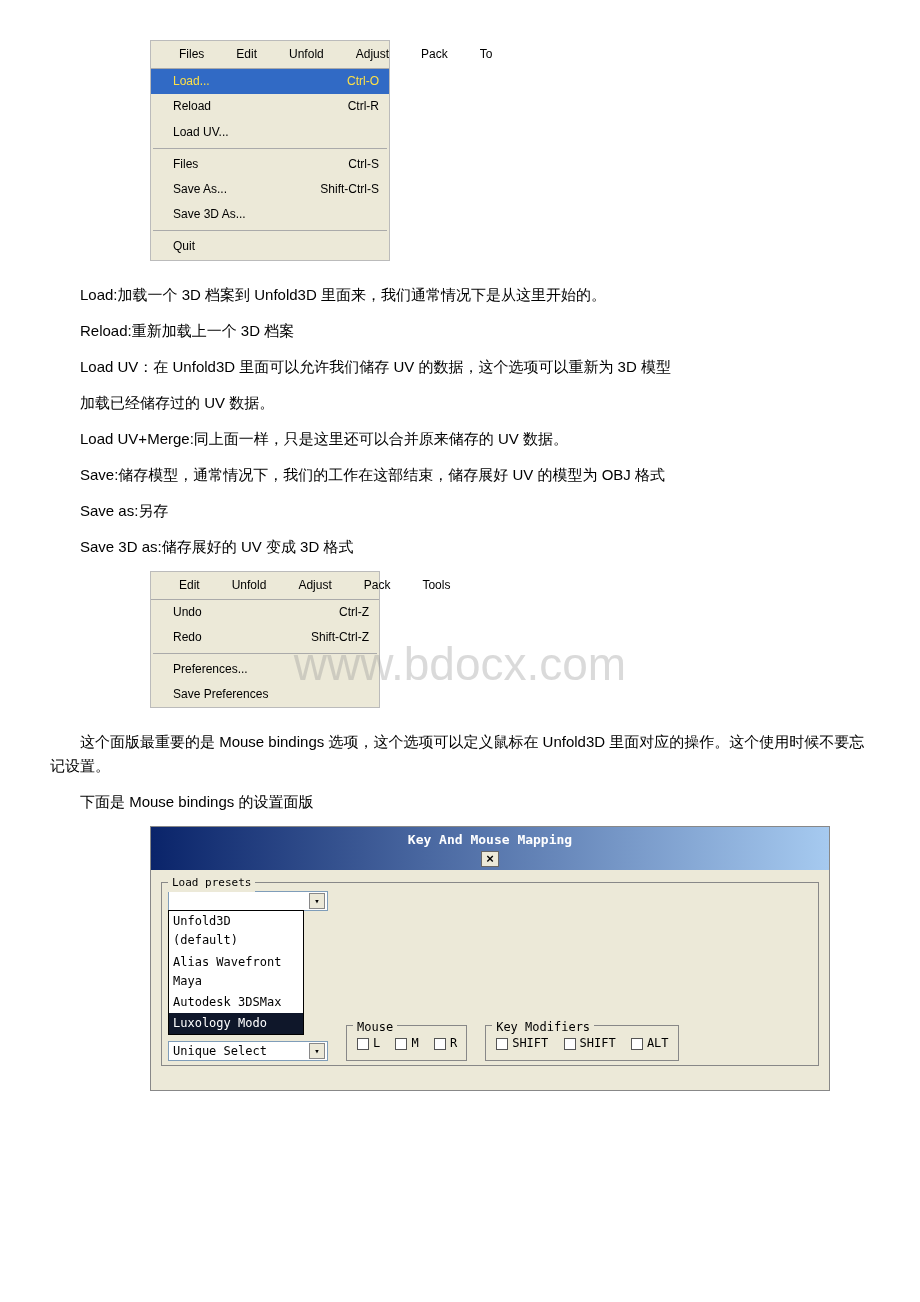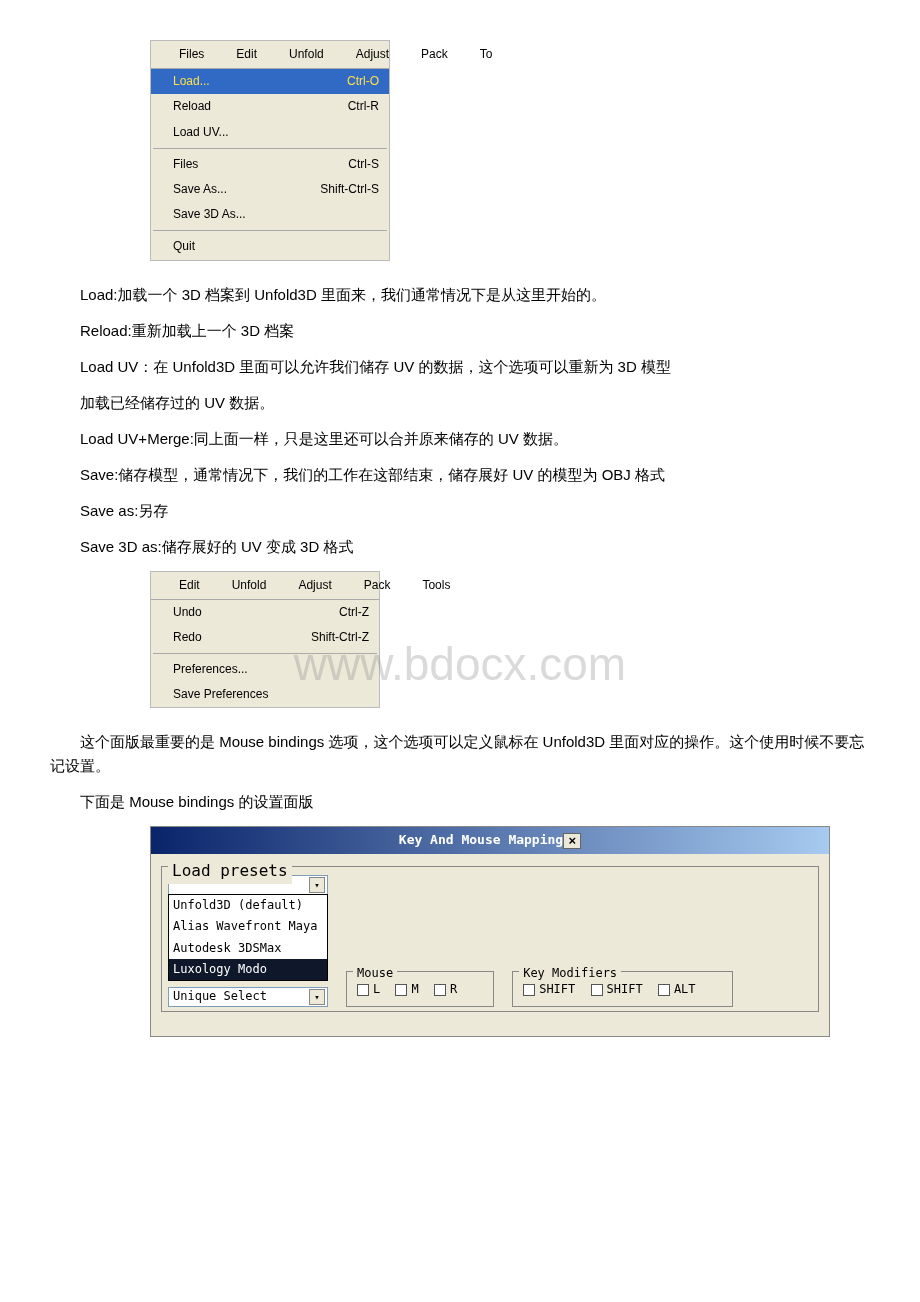--- a/index.html
+++ b/index.html
@@ -77,20 +77,21 @@
     .dlg-title {
       background: linear-gradient(to right, #0a246a, #a6caf0);
       color: #fff;
       font-weight: bold;
       padding: 3px 0;
       display: flex;
       justify-content: center;
       align-items: center;
       font-family: "SimSun", monospace;
       font-size: 13px;
+      flex-direction: column;
     }
     .close-x {
       background: #ece9d8;
       color: #000;
       border: 1px solid #666;
       width: 18px;
       height: 16px;
       text-align: center;
       line-height: 14px;
       font-weight: bold;
@@ -105,21 +106,21 @@
       margin: 4px 0 10px 0;
       padding: 8px 6px 4px 6px;
       position: relative;
     }
     .fieldset-label {
       position: absolute;
       top: -9px;
       left: 6px;
       background: #ece9d8;
       padding: 0 4px;
-      font-size: 16px;
+      font-size: 11px;
     }
     .combo {
       border: 1px solid #7f9db9;
       background: #fff;
       display: inline-flex;
       align-items: center;
       justify-content: space-between;
       width: 160px;
       height: 20px;
       padding: 0 2px 0 4px;
@@ -132,31 +133,31 @@
       width: 16px;
       height: 16px;
       display: flex;
       align-items: center;
       justify-content: center;
       font-size: 9px;
     }
     .dropdown-list {
       border: 1px solid #000;
       background: #fff;
-      width: 160px;
+      width: 136px;
       font-family: "SimSun", monospace;
       font-size: 12px;
       margin-top: -1px;
     }
     .dd-item { padding: 1px 4px; }
     .dd-item.hl { background: #0f172a; color: #fff; }
     .row-flex { display: flex; gap: 18px; align-items: flex-end; }
     .group {
       border: 1px solid #888;
-      padding: 8px 28px 6px 10px;
+      padding: 8px 1px 6px 10px;
       position: relative;
       margin-top: 6px;
     }
     .group-label {
       position: absolute;
       top: -8px;
       left: 6px;
       background: #ece9d8;
       padding: 0 4px;
       font-size: 12px;

